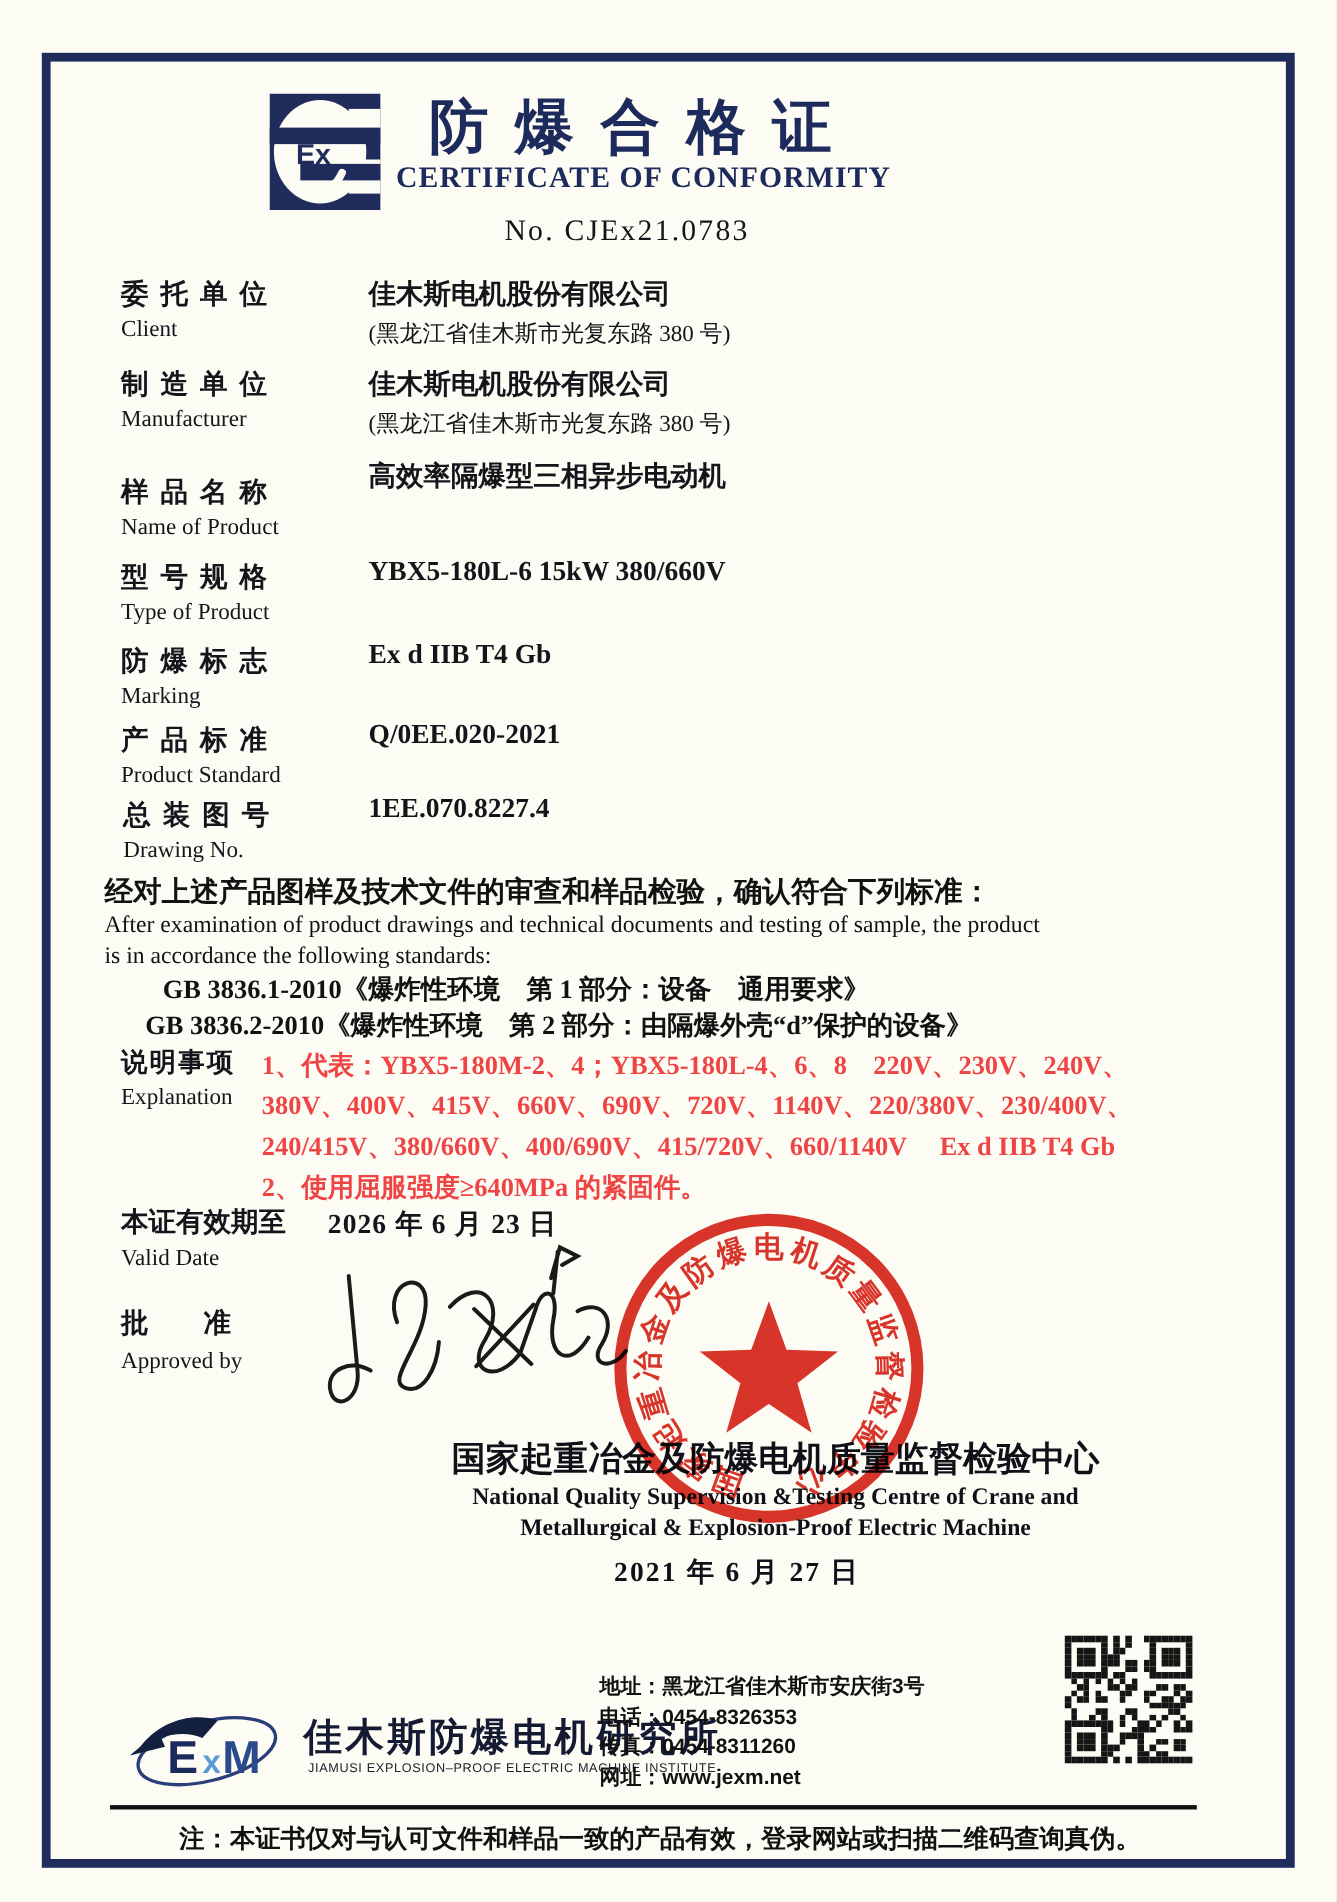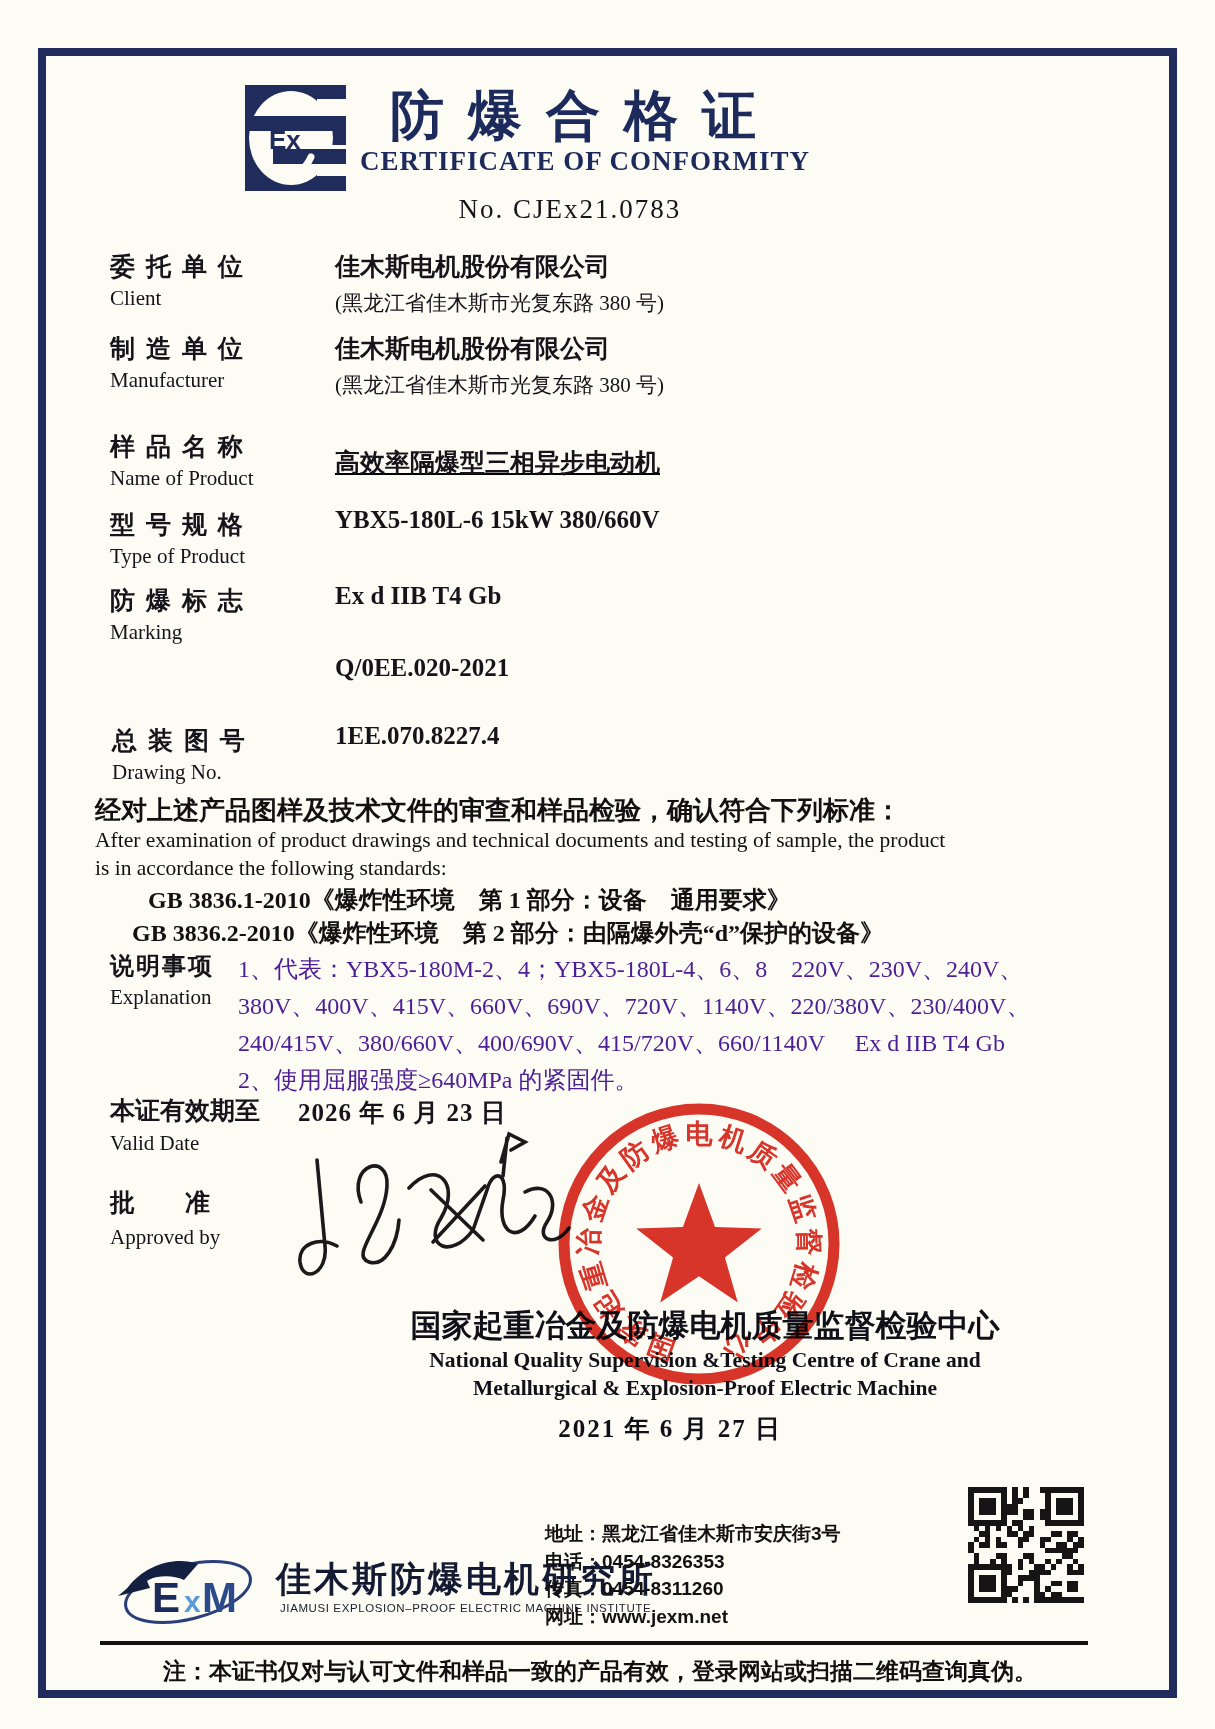--- a/index.html
+++ b/index.html
@@ -18,21 +18,21 @@
   
   .lbl-zh { font-family:"Liberation Sans",sans-serif; font-weight:bold; font-size:25px; color:#14141a; letter-spacing:2px; white-space:nowrap; }
   .lbl-en { font-size:21px; color:#14141a; margin-top:3px; }
   .val    { font-weight:bold; font-size:25px; color:#14141a; white-space:nowrap; }
   .val-note { font-size:21px; color:#14141a; margin-top:6px; white-space:nowrap; }
 
   
   .stmt-zh { font-family:"Liberation Sans",sans-serif; font-weight:bold; font-size:26px; color:#111; white-space:nowrap; }
   .stmt-en { font-size:21.5px; color:#111; line-height:28px; }
   .std-line { font-size:24px; font-weight:bold; color:#111; line-height:32px; white-space:nowrap; }
-  .exp-line { font-size:24px; font-weight:normal; color:#4c1d95; line-height:37px; white-space:nowrap; }
+  .exp-line { font-size:24px; font-weight:bold; color:#ef4444; line-height:37px; white-space:nowrap; }
 
   
   .center-zh { font-family:"Liberation Sans",sans-serif; font-weight:bold; font-size:31px; color:#101018; text-align:center; white-space:nowrap; }
   .center-en { font-weight:bold; font-size:21.5px; color:#101018; text-align:center; line-height:28px; }
   .center-date { font-weight:bold; font-size:25px; color:#101018; text-align:center; letter-spacing:2px; }
 
   
   .seal { left:551px; top:1096px; width:296px; height:296px; mix-blend-mode:multiply; opacity:.93; }
   .seal svg { position:absolute; left:0; top:0; }
   .seal-arc { position:absolute; left:0; top:0; width:296px; height:296px; }
@@ -89,40 +89,44 @@
   </div>
   <div class="abs" style="left:335px; top:332px;">
     <div class="val">佳木斯电机股份有限公司</div>
     <div class="val-note">(黑龙江省佳木斯市光复东路 380 号)</div>
   </div>
 
   <div class="abs" style="left:110px; top:430px;">
     <div class="lbl-zh">样 品 名 称</div>
     <div class="lbl-en">Name of Product</div>
   </div>
-  <div class="abs" style="left:335px; top:446px;text-decoration:underline;">
+  <div class="abs" style="left:335px; top:416px;">
     <div class="val">高效率隔爆型三相异步电动机</div>
   </div>
 
   <div class="abs" style="left:110px; top:508px;">
     <div class="lbl-zh">型 号 规 格</div>
     <div class="lbl-en">Type of Product</div>
   </div>
   <div class="abs" style="left:335px; top:506px;">
     <div class="val">YBX5-180L-6   15kW   380/660V</div>
   </div>
 
   <div class="abs" style="left:110px; top:584px;">
     <div class="lbl-zh">防 爆 标 志</div>
     <div class="lbl-en">Marking</div>
   </div>
   <div class="abs" style="left:335px; top:582px;">
     <div class="val">Ex d IIB T4 Gb</div>
   </div>
 
+  <div class="abs" style="left:110px; top:656px;">
+    <div class="lbl-zh">产 品 标 准</div>
+    <div class="lbl-en">Product Standard</div>
+  </div>
   <div class="abs" style="left:335px; top:654px;">
     <div class="val">Q/0EE.020-2021</div>
   </div>
 
   <div class="abs" style="left:112px; top:724px;">
     <div class="lbl-zh">总 装 图 号</div>
     <div class="lbl-en">Drawing No.</div>
   </div>
   <div class="abs" style="left:335px; top:722px;">
     <div class="val">1EE.070.8227.4</div>

